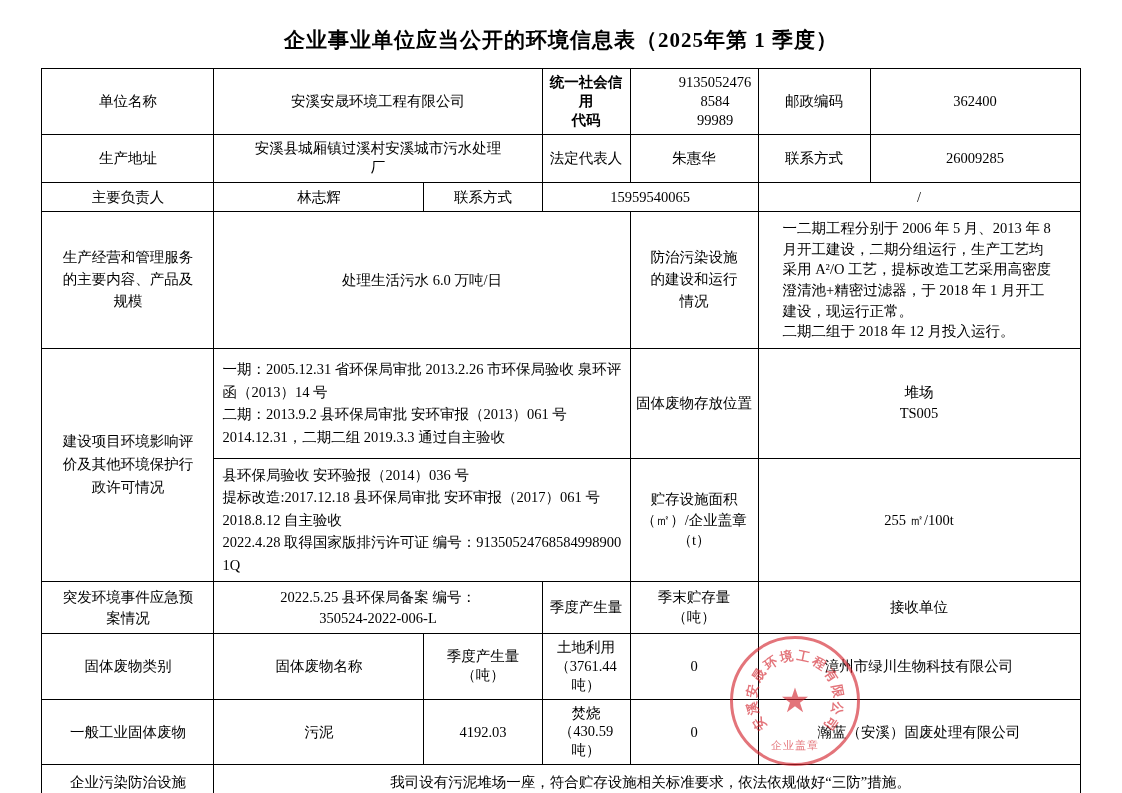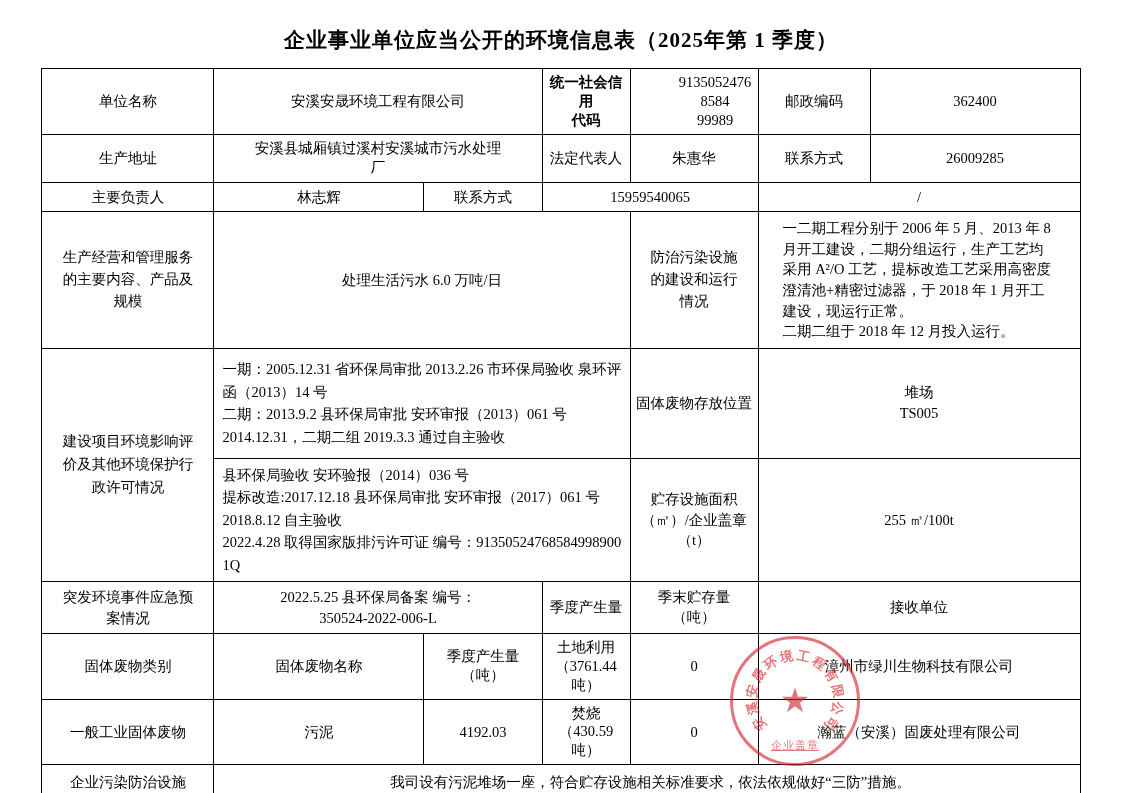--- a/index.html
+++ b/index.html
@@ -98,21 +98,20 @@
   }
   .seal-bottom {
     position: absolute;
     left: 50%;
     bottom: 10px;
     transform: translateX(-50%);
     color: #d3202a;
     font-size: 11px;
     letter-spacing: 1px;
     white-space: nowrap;
-    text-decoration: underline;
   }
 </style>
 </head>
 <body>
 
 <div class="page">
 
   <div class="doc-title">企业事业单位应当公开的环境信息表（2025年第 1 季度）</div>
 
   <table class="main" id="real-table" style="margin-top: 0px; display: table;">

